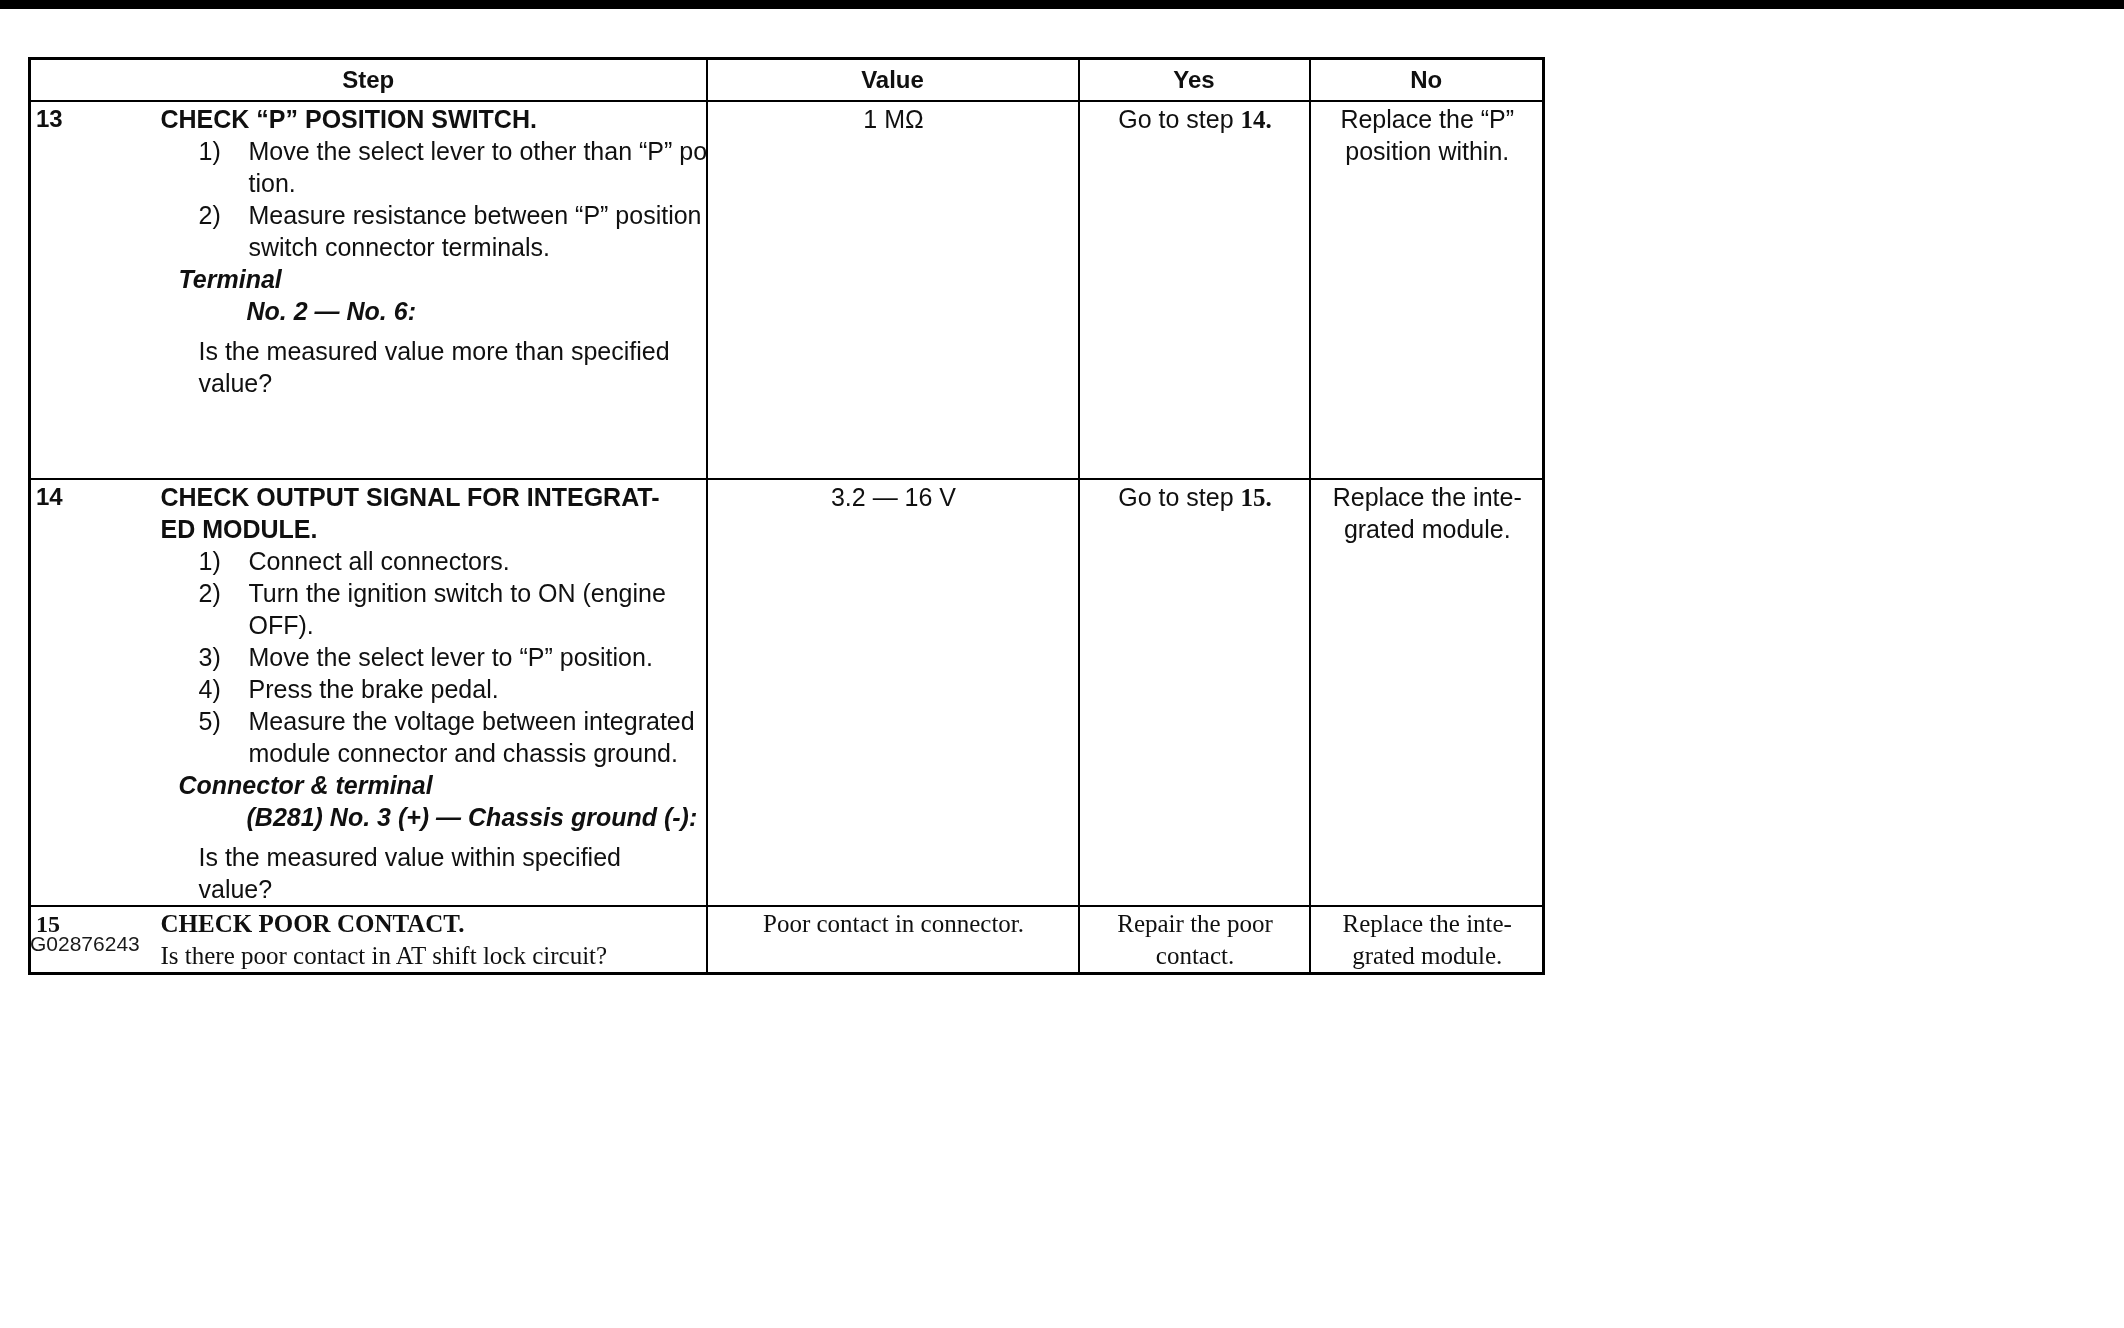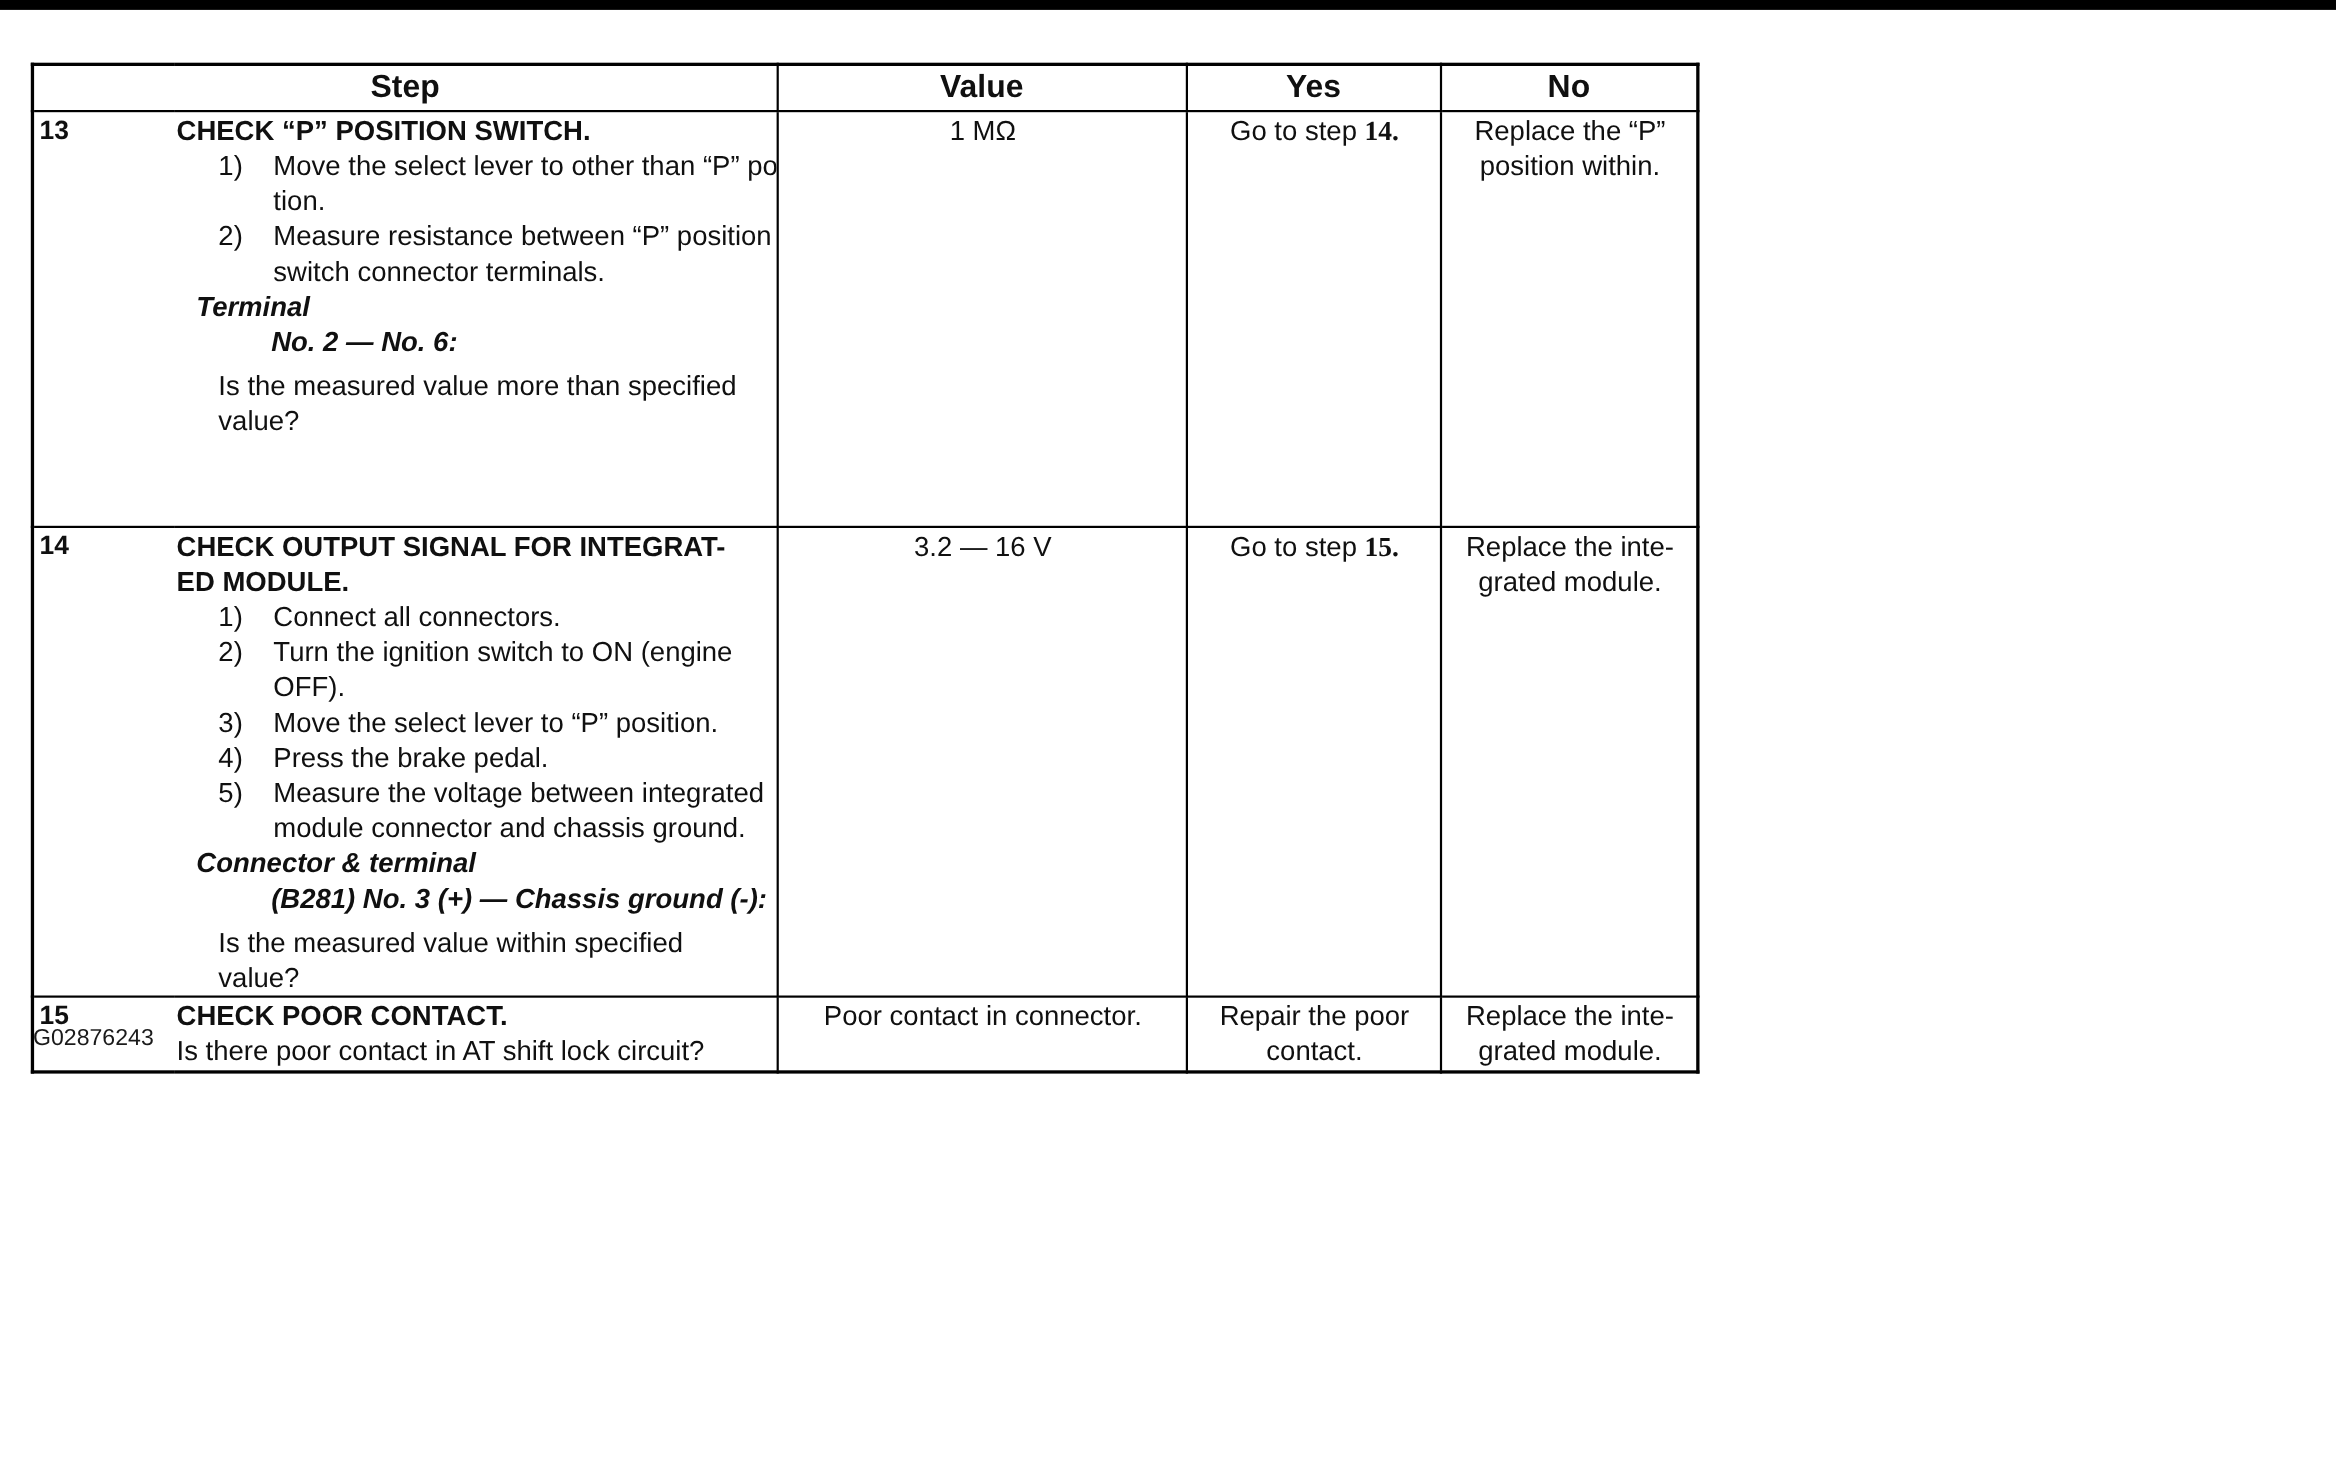--- a/index.html
+++ b/index.html
@@ -20,42 +20,42 @@
   table.diag {
     position: absolute; left: 28px; top: 57px;
     width: 1517px;
     border-collapse: collapse;
     table-layout: fixed;
     border: 3px solid #000;
   }
   th, td { border: 2px solid #000; vertical-align: top; overflow: hidden; }
   thead th {
     height: 42px; vertical-align: middle; text-align: center;
-    font-size: 29px; font-weight: bold; padding: 0;
+    font-size: 24px; font-weight: bold; padding: 0;
   }
   td { font-size: 25px; line-height: 32px; }
   td.num {
     border-right: none;
     font-weight: bold; font-size: 24px;
     padding: 1px 0 0 5px;
   }
   td.desc { border-left: none; padding: 1px 4px 0 2px; }
   .pre { white-space: pre; }
   .title { font-weight: bold; }
   .item { display: flex; margin-left: 38px; }
   .marker { flex: 0 0 50px; }
   .itext { flex: 1 1 auto; }
   .spec-label { font-weight: bold; font-style: italic; margin-left: 18px; }
   .spec-detail { font-weight: bold; font-style: italic; margin-left: 86px; }
   .question { margin-left: 38px; margin-top: 8px; }
   .question.q0 { margin-left: 0; margin-top: 0; }
   td.val, td.yes, td.no { padding: 1px 4px 0 6px; text-align: center; }
   .row-13 > td { height: 378px; }
   .row-14 > td { height: 427px; }
-  .row-15 > td { height: 56px; }
+  .row-15 > td { height: 56px; font-family: Liberation Serif, serif; }
   .b { font-weight: bold; font-family: Liberation Serif, serif; }
   .figure-code {
     position: absolute; left: 30px; top: 932px;
     font-size: 21px; color: #1a1a1a;
   }
 </style>
 </head>
 <body>
 
 <div class="page">

